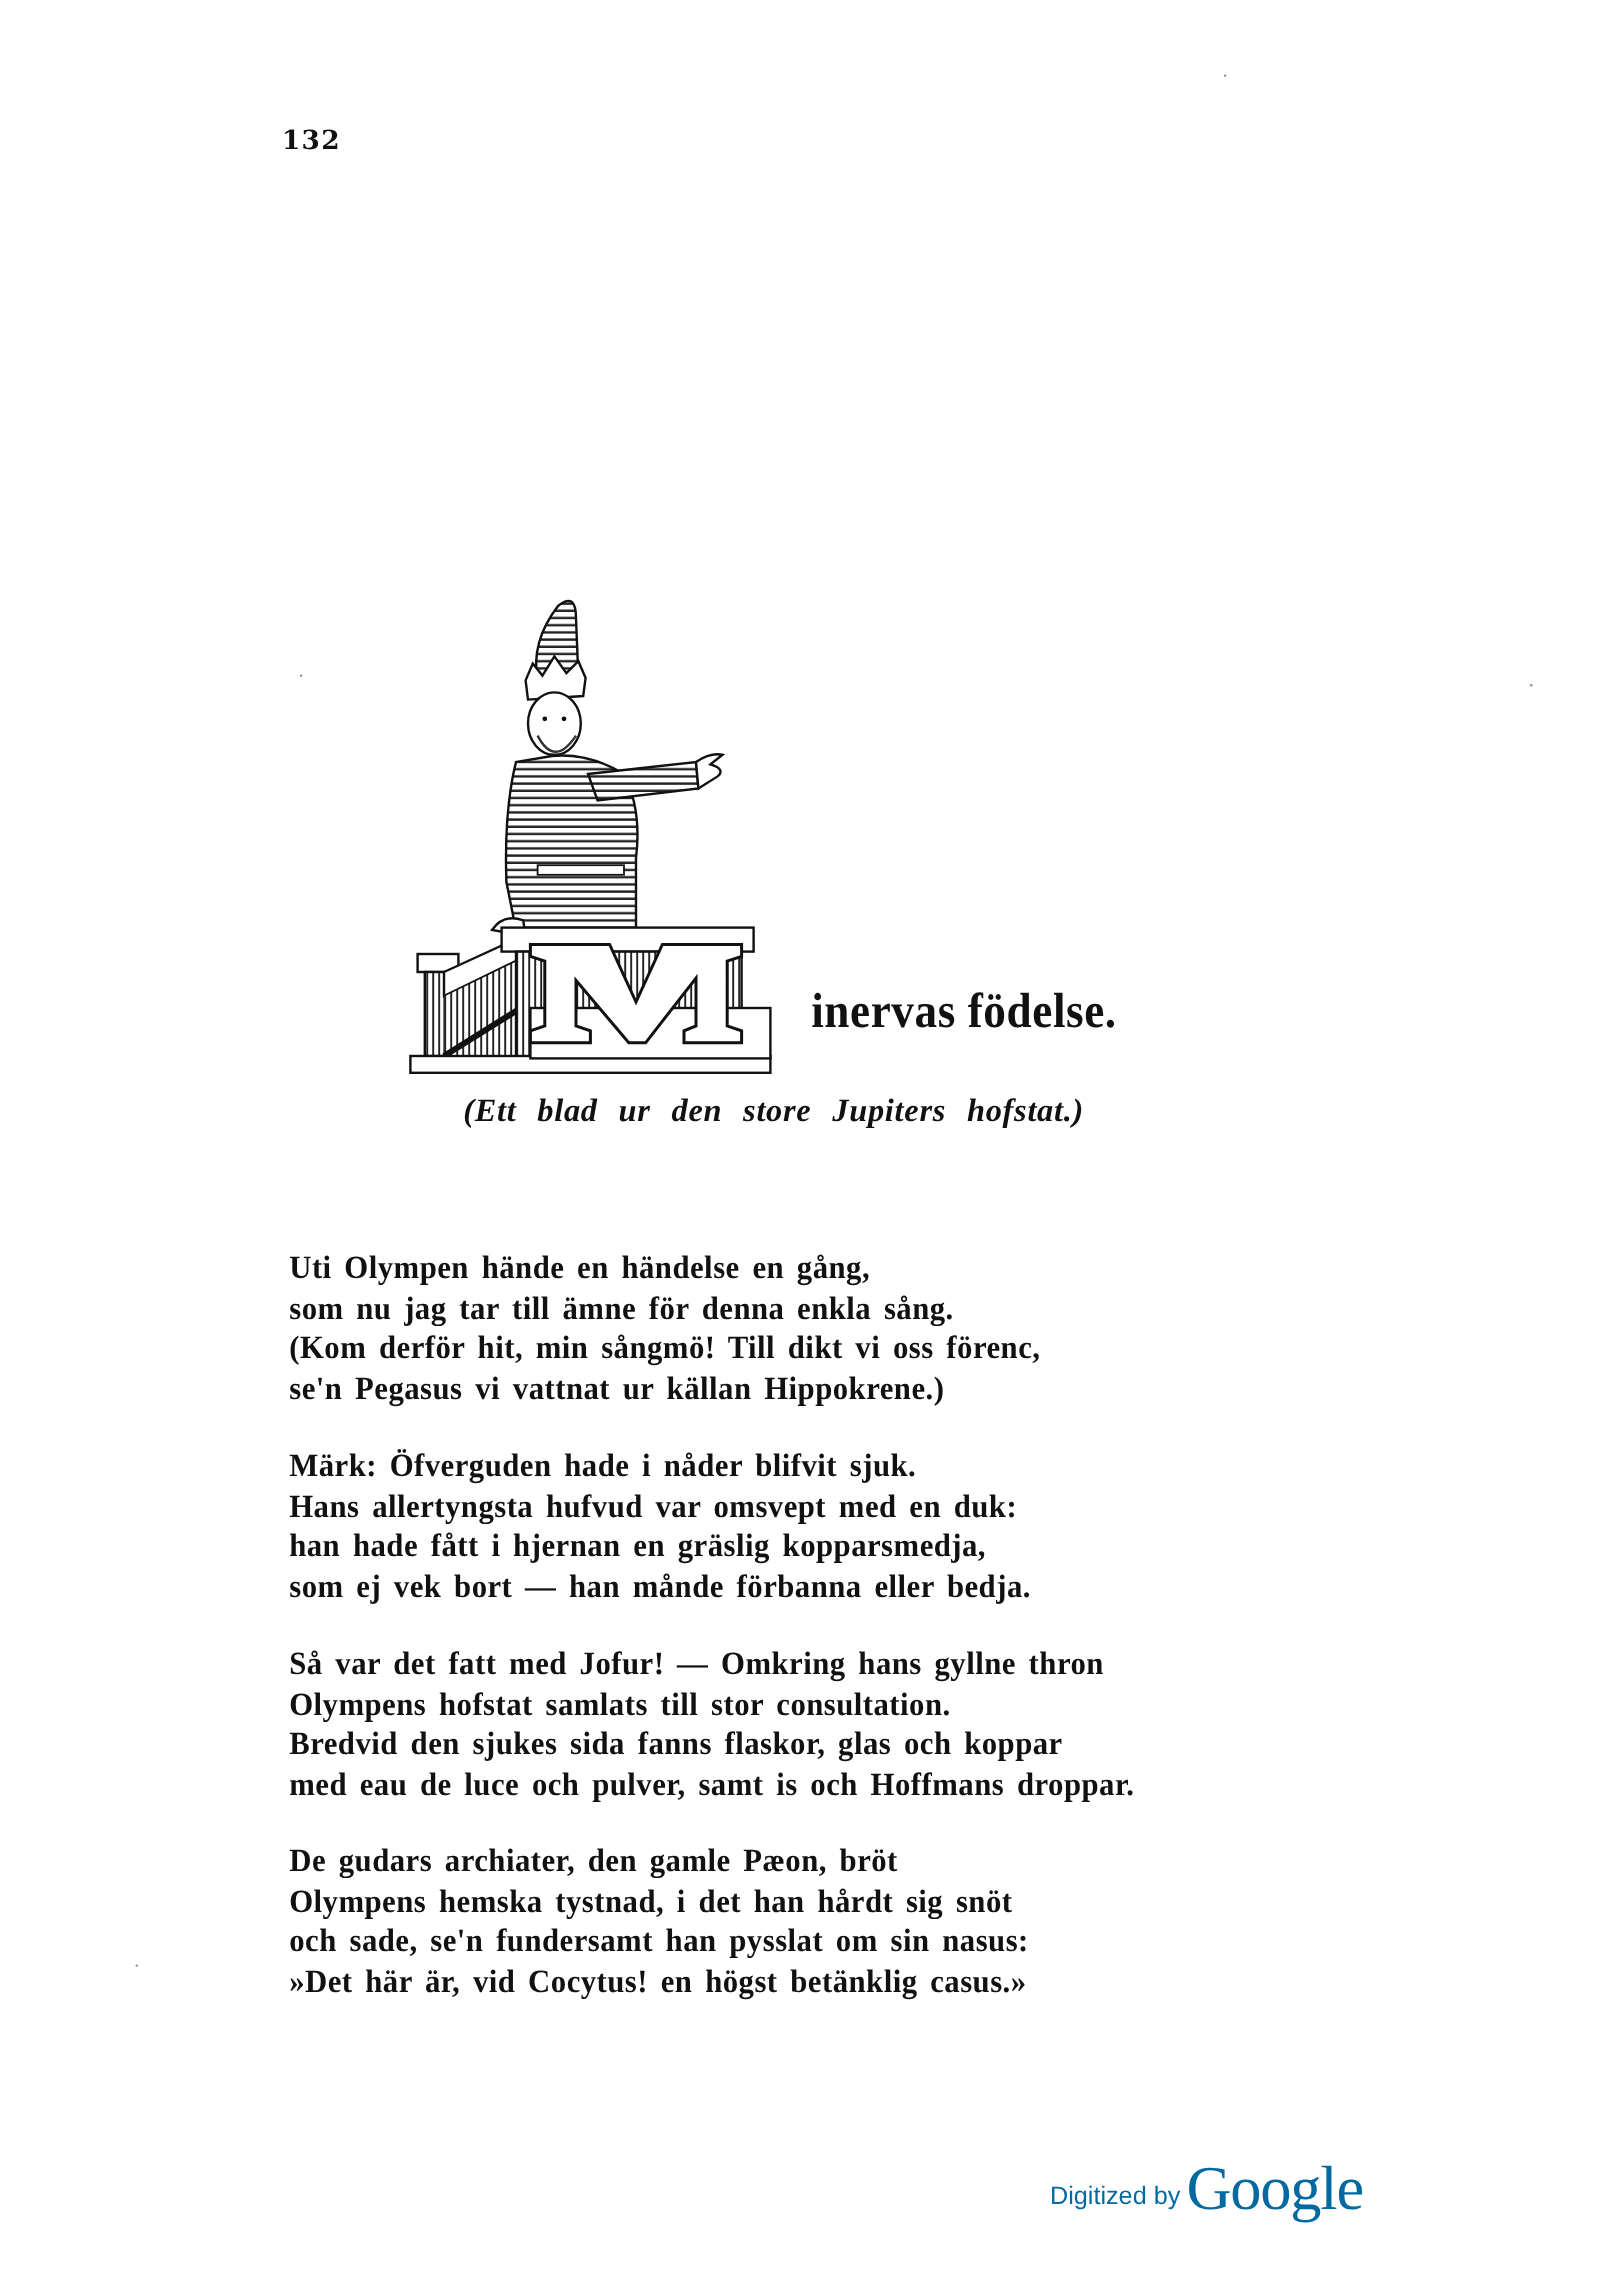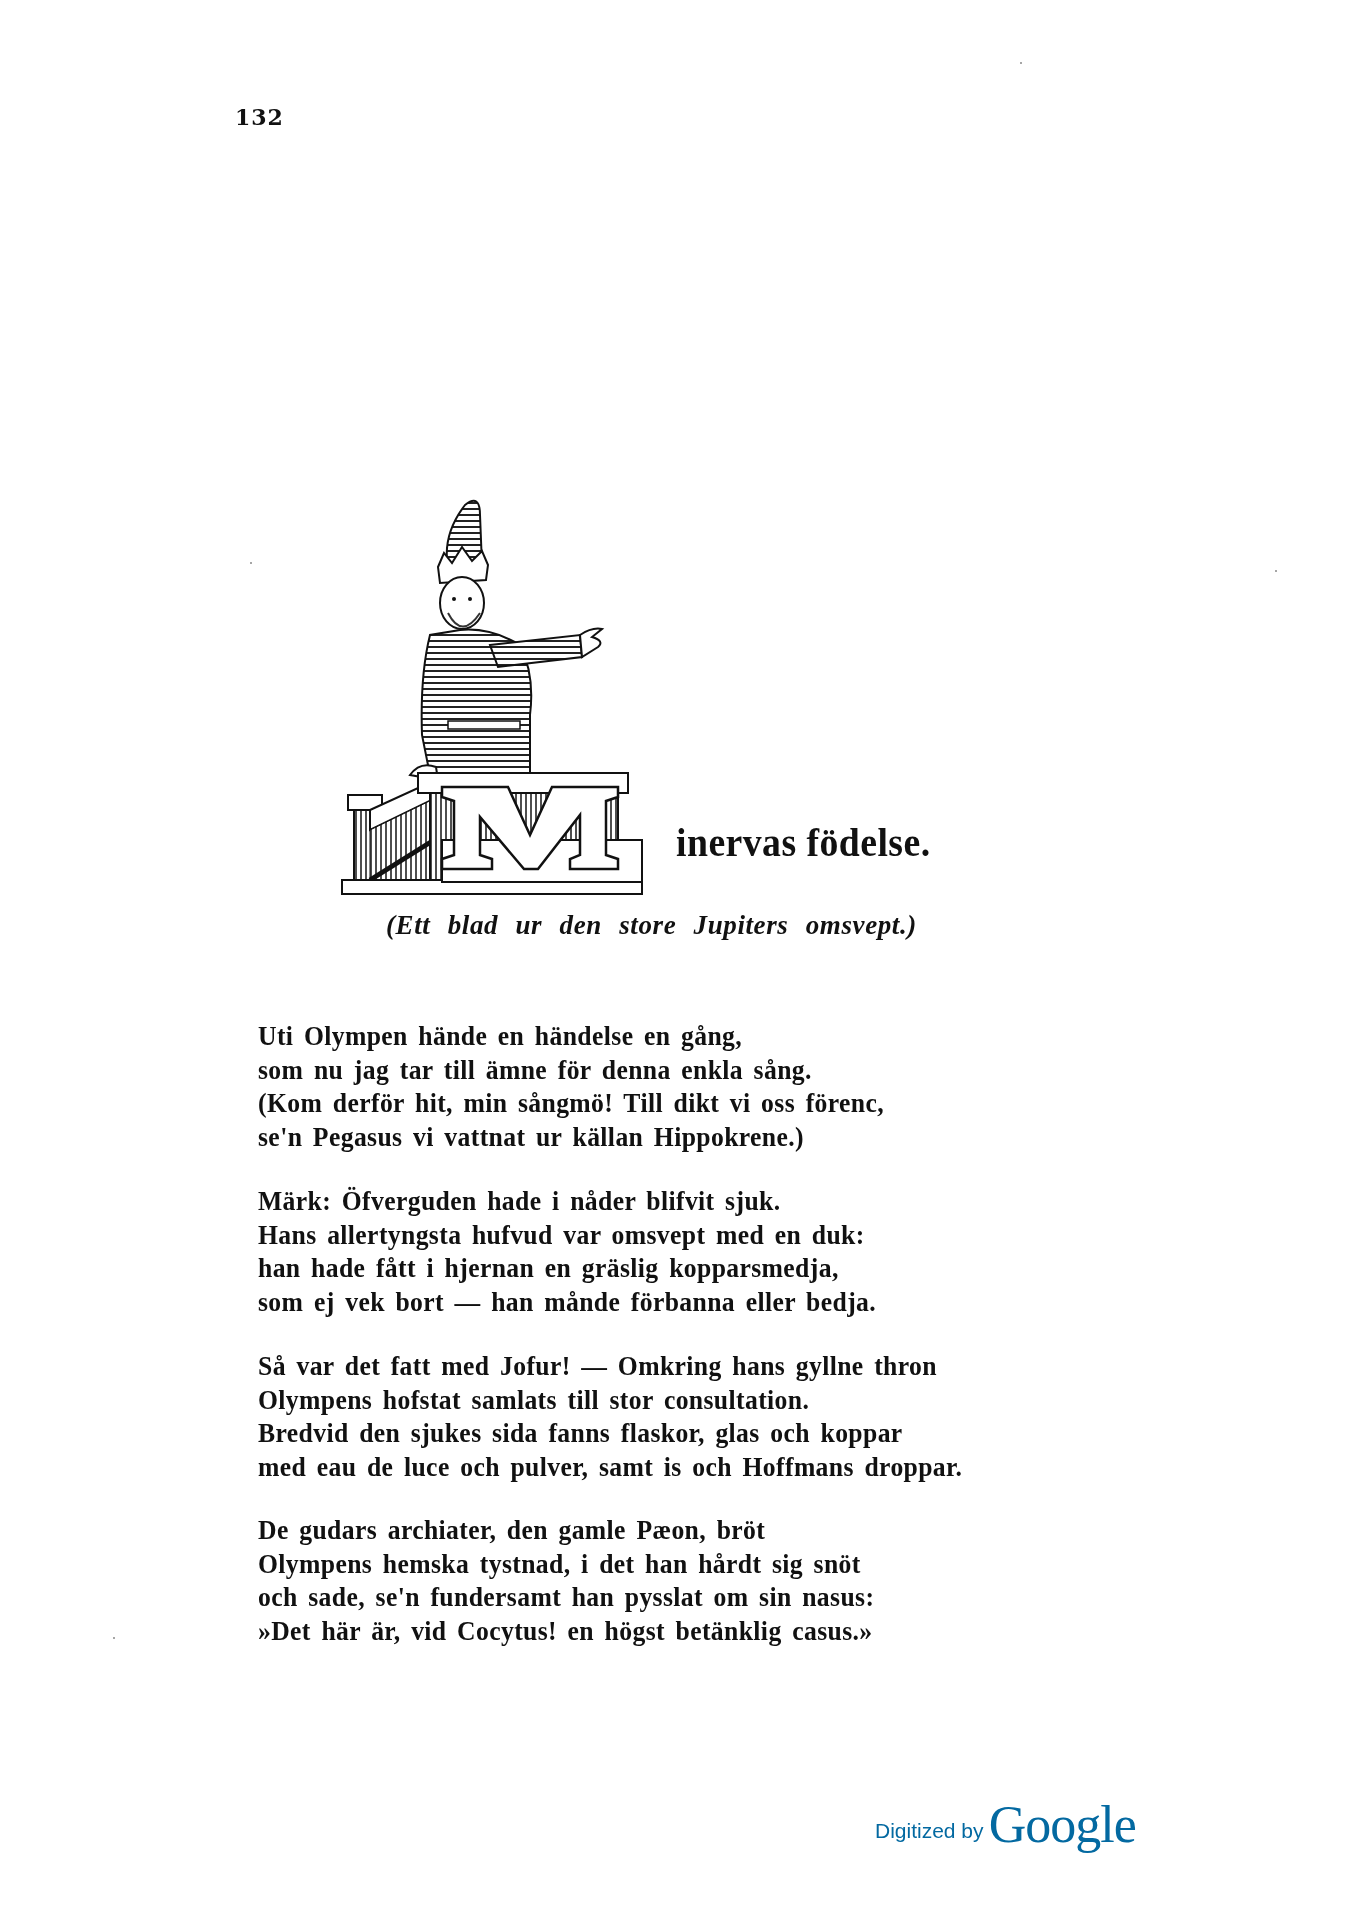--- a/index.html
+++ b/index.html
@@ -14,21 +14,21 @@
   }
   #illustration { left:330px; top:495px; width:340px; height:400px; }
   #title {
     left:676px; top:818px; font-size:41px; font-weight:bold; letter-spacing:0.5px;
     font-family:"Liberation Serif", serif; transform:scaleX(0.92); transform-origin:left;
   }
   #subtitle {
     left:386px; top:910px; font-size:27px; font-style:italic; font-weight:bold;
     font-family:"Liberation Serif", serif; word-spacing:10px; letter-spacing:0.6px;
   }
-  .stanza { left:258px; }
+  .stanza { left:241px;margin-top:20px; }
   .line {
     display:block; height:33.5px; line-height:33.5px; font-size:27px; font-weight:bold;
     font-family:"Liberation Serif", serif; white-space:nowrap; word-spacing:4px;
     letter-spacing:0.4px; transform:scaleX(0.95); transform-origin:left;
   }
   #stanza-1 { top:1020px; }
   #stanza-2 { top:1185px; }
   #stanza-3 { top:1350px; }
   #stanza-4 { top:1514px; }
   #watermark { left:875px; top:1795px; color:#0369a1; white-space:nowrap; }
@@ -81,21 +81,21 @@
   <rect x="100" y="298" width="188" height="90" fill="url(#vhatch)" stroke="#111" stroke-width="2"></rect>
 
   <rect x="12" y="385" width="300" height="14" fill="#fff" stroke="#111" stroke-width="2"></rect>
   <rect x="112" y="345" width="200" height="42" fill="#fff" stroke="#111" stroke-width="2"></rect>
 
   <path d="M112 292 L178 292 L200 340 L222 292 L288 292 L288 302 L276 306 L276 360 L288 364 L288 374 L240 374 L240 364 L250 360 L250 320 L208 374 L194 374 L150 322 L150 360 L162 364 L162 374 L112 374 L112 364 L124 360 L124 306 L112 302 Z" fill="#fff" stroke="#111" stroke-width="2.5"></path>
 </svg>
 
 <div id="title" class="abs">inervas födelse.</div>
 
-<div id="subtitle" class="abs">(Ett blad ur den store Jupiters omsvept.)</div>
+<div id="subtitle" class="abs">(Ett blad ur den store Jupiters hofstat.)</div>
 
 <div id="stanza-1" class="abs stanza">
   <span class="line">Uti Olympen hände en händelse en gång,</span>
   <span class="line">som nu jag tar till ämne för denna enkla sång.</span>
   <span class="line">(Kom derför hit, min sångmö! Till dikt vi oss förenc,</span>
   <span class="line">se'n Pegasus vi vattnat ur källan Hippokrene.)</span>
 </div>
 
 <div id="stanza-2" class="abs stanza">
   <span class="line">Märk: Öfverguden hade i nåder blifvit sjuk.</span>

